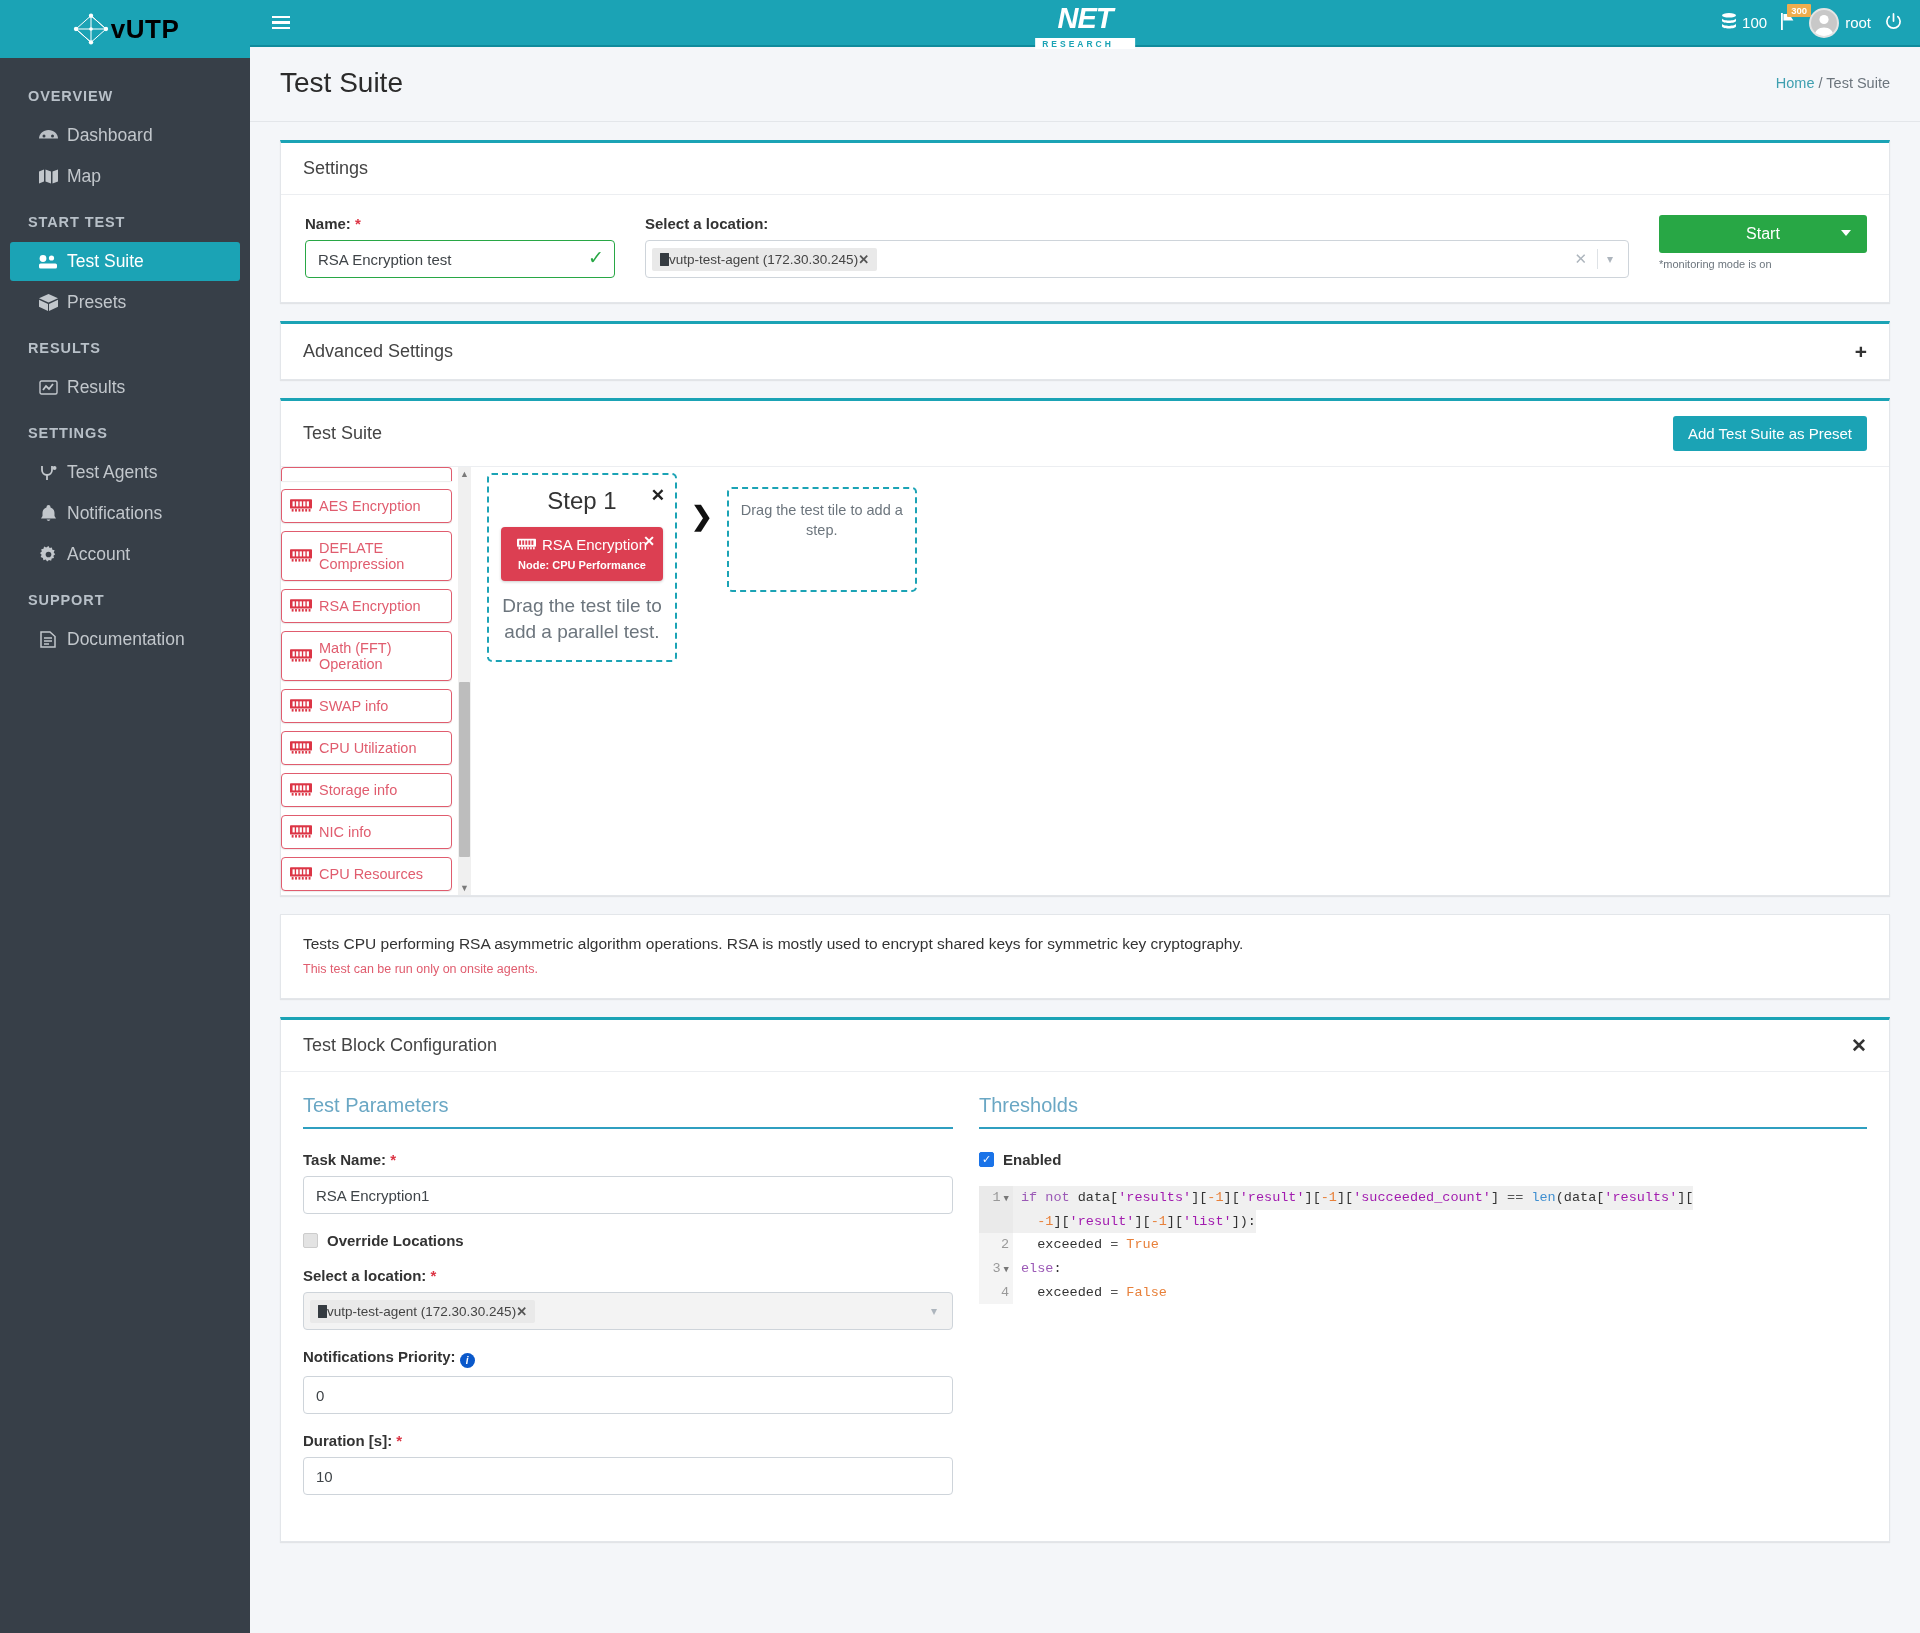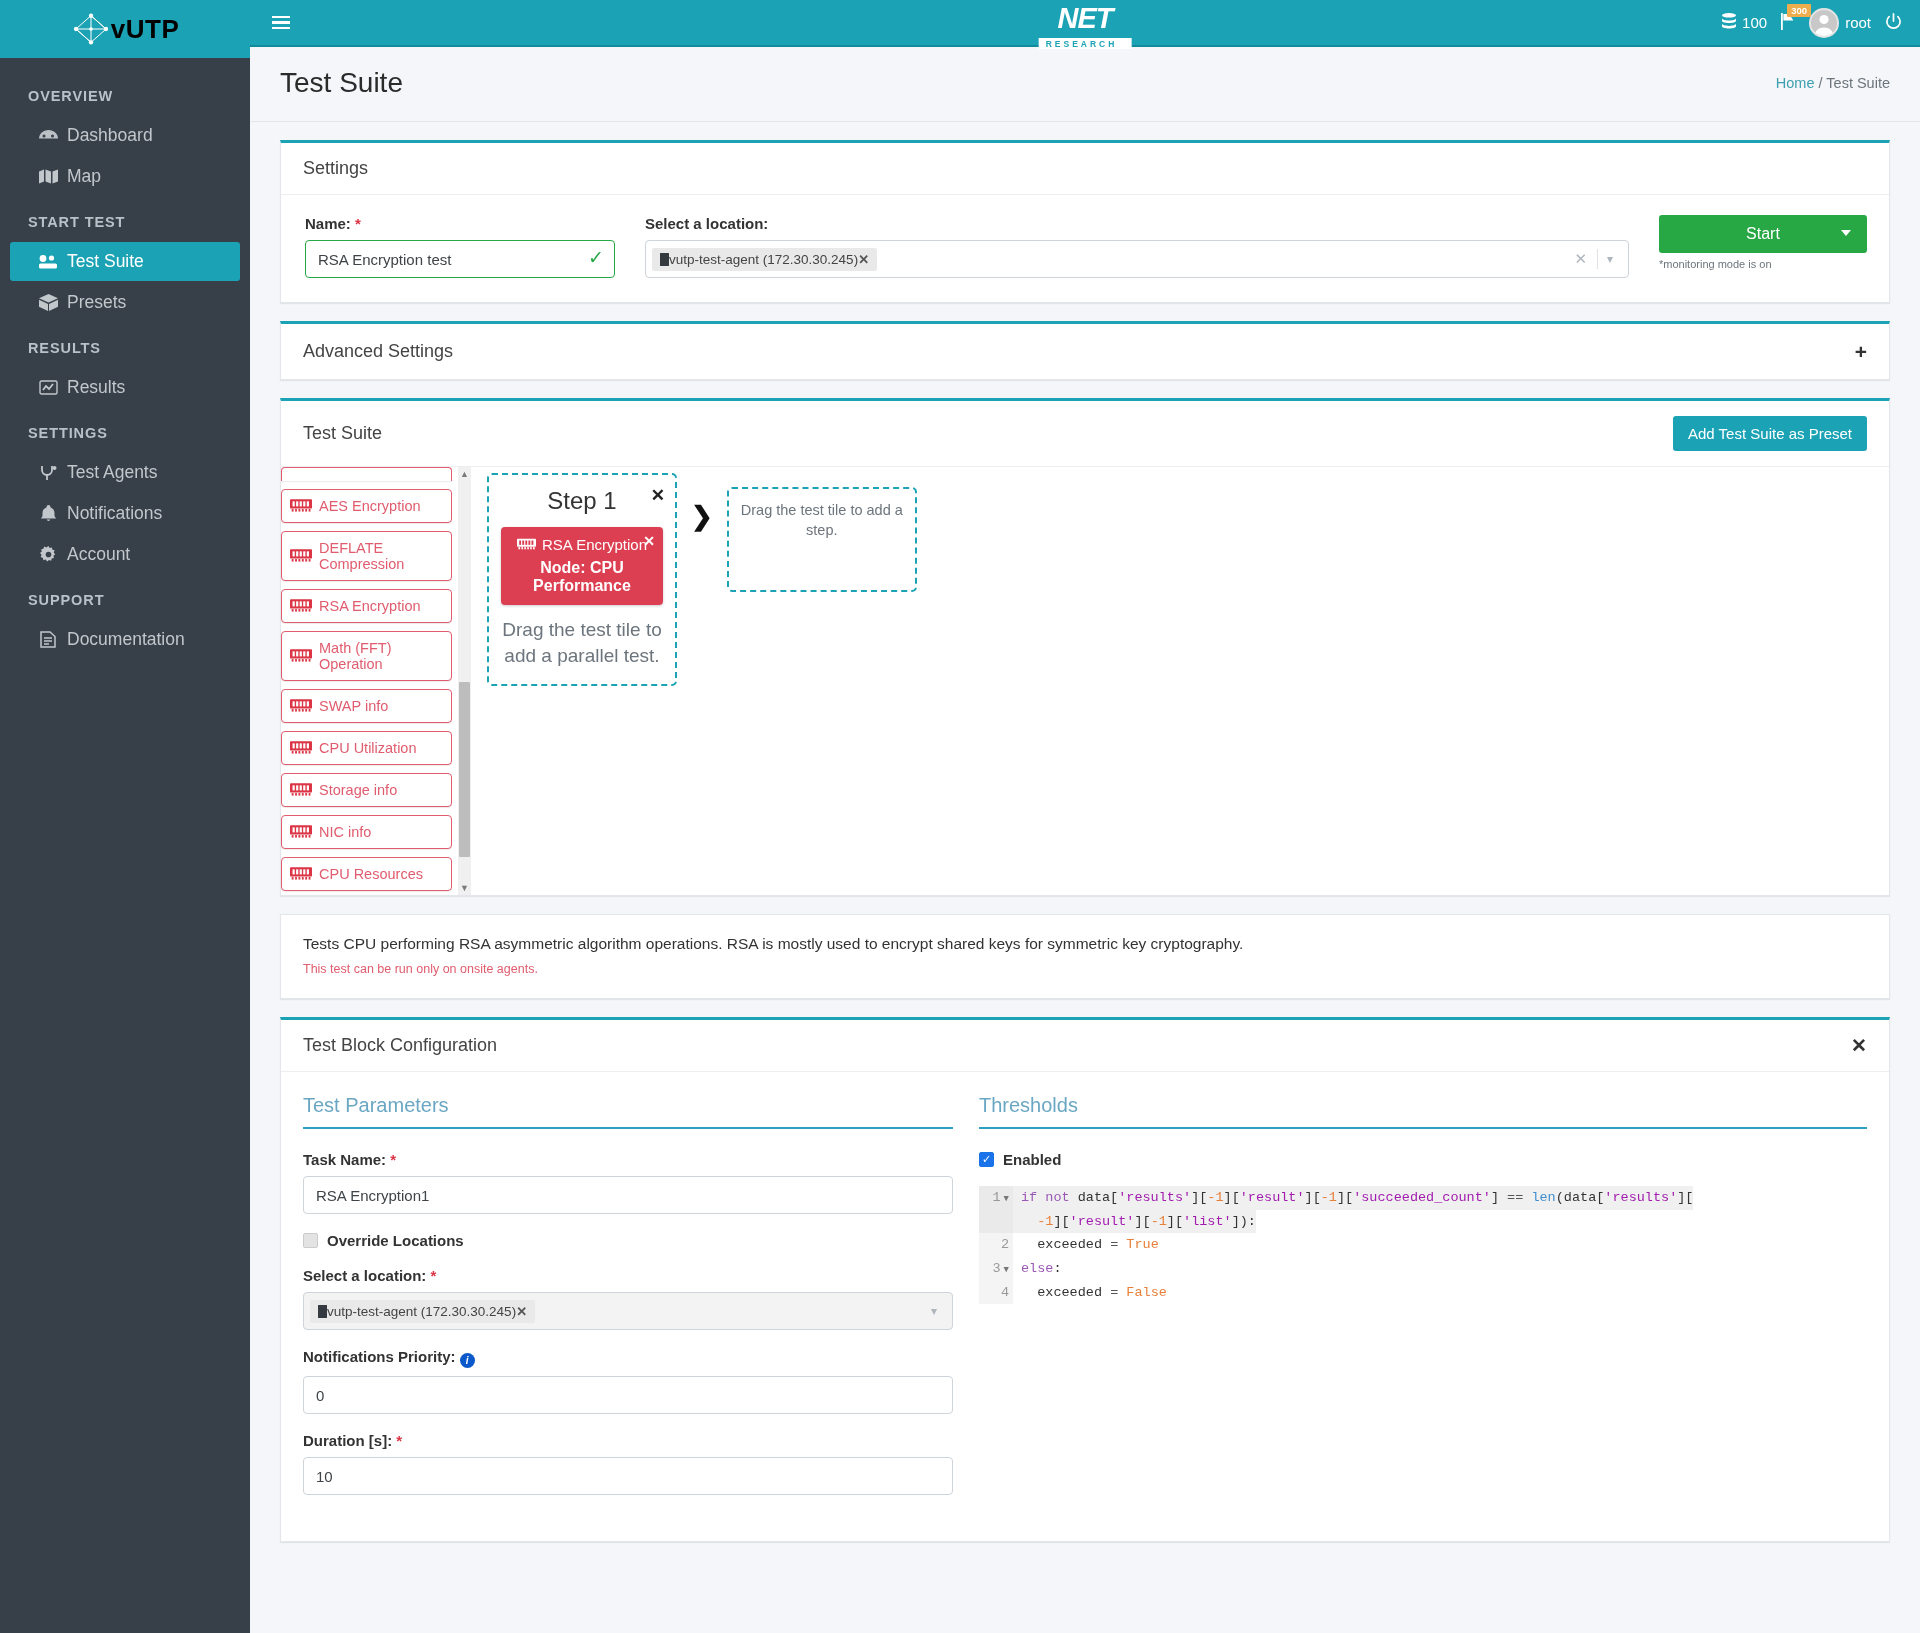--- a/index.html
+++ b/index.html
@@ -50,21 +50,21 @@
   }
   .hamburger { display: flex; flex-direction: column; gap: 3px; cursor: pointer; }
   .hamburger span { display:block; width: 18px; height: 2.5px; background: #fff; }
   .net-logo { position: absolute; left: 50%; transform: translateX(-50%); top: 4px; text-align: center; }
   .net-word {
     color: #fff; font-size: 29px; font-weight: bold; font-style: italic;
     letter-spacing: -1px; line-height: 1;
   }
   .net-sub {
     background: #fff; color: #1ba3b5; font-size: 8.5px; font-weight: bold;
-    letter-spacing: 3px; padding: 1px 14px 0 7px; margin-top: 1px; display:inline-block;
+    letter-spacing: 3px; padding: 1px 21px 0 7px; margin-top: 1px; display:inline-block;
   }
   .topright { display: flex; align-items: center; gap: 14px; color: #fff; font-size: 15px; }
   .tr-item { display: flex; align-items: center; gap: 6px; cursor: pointer; position: relative; }
   .badge {
     position: absolute; top: -9px; left: 6px;
     background: #f0ad4e; color: #fff; font-size: 9.5px;
     border-radius: 1px; padding: 1px 4px; font-weight: bold;
   }
   .avatar {
     width: 30px; height: 30px; border-radius: 50%;
@@ -181,21 +181,21 @@
     width: 190px; border: 2px dashed #1ba3b5; border-radius: 5px;
     padding: 12px 12px 16px 12px; position: relative; background:#fff;
   }
   .step-title { text-align:center; font-size: 24px; color:#333; margin-bottom: 12px; }
   .step-x { position:absolute; right: 10px; top: 10px; font-size: 17px; font-weight:bold; color:#222; cursor:pointer; }
   .test-block {
     background: #dc3f52; border-radius: 4px; color:#fff; padding: 9px 8px 10px 8px;
     position:relative; text-align:center; box-shadow: 0 1px 3px rgba(0,0,0,.2);
   }
   .tb-title { display:flex; align-items:center; justify-content:center; gap:6px; font-size: 15px; }
-  .tb-node { font-size: 16px; font-weight: bold; margin-top: 6px; }
+  .tb-node { font-size: 11px; font-weight: bold; margin-top: 6px; }
   .tb-x { position:absolute; right:8px; top:6px; font-size:14px; font-weight:bold; cursor:pointer; }
   .drag-hint { text-align:center; color:#6c757d; font-size: 19px; margin-top: 12px; line-height: 1.35; }
   .arrow-next { font-size: 26px; color:#111; font-weight: bold; margin-top: 28px; }
   .step-drop {
     width: 190px; height: 105px; border: 2px dashed #1ba3b5; border-radius: 5px;
     display:flex; align-items:flex-start; justify-content:center; padding-top: 12px;
     color:#6c757d; font-size: 14.5px; text-align:center; line-height:1.35; margin-top: 14px;
   }
 
   .desc-card { background:#fff; border:1px solid #e3e6ea; padding: 20px 22px 22px 22px; margin-bottom:18px; box-shadow: 0 1px 1px rgba(0,0,0,.07); }

